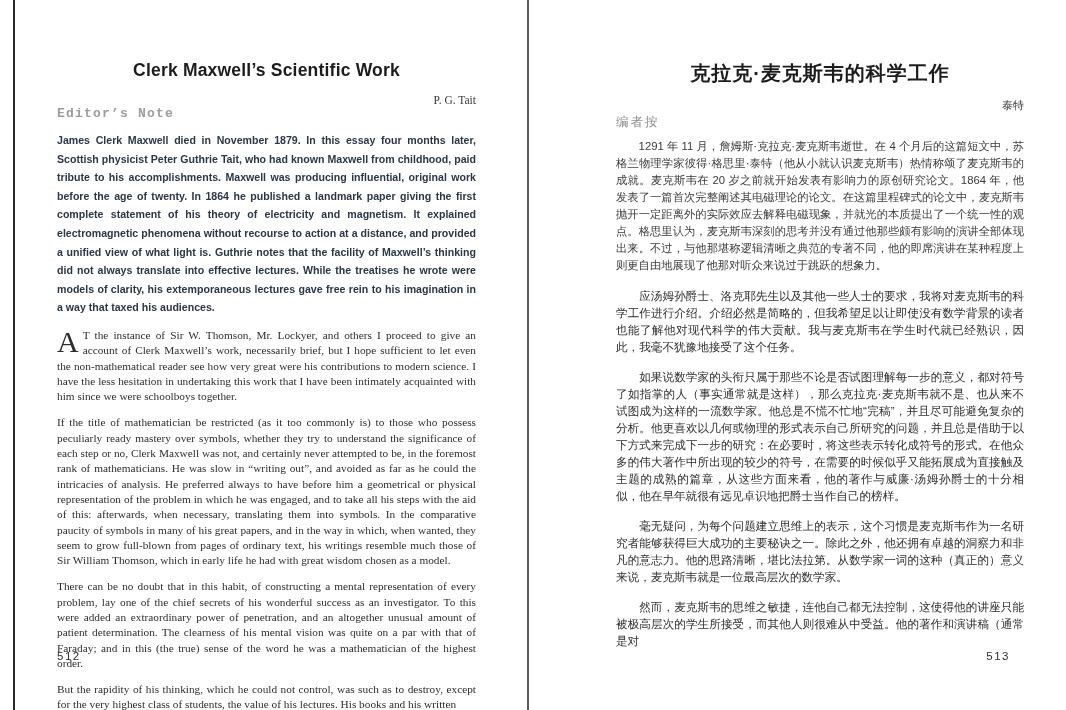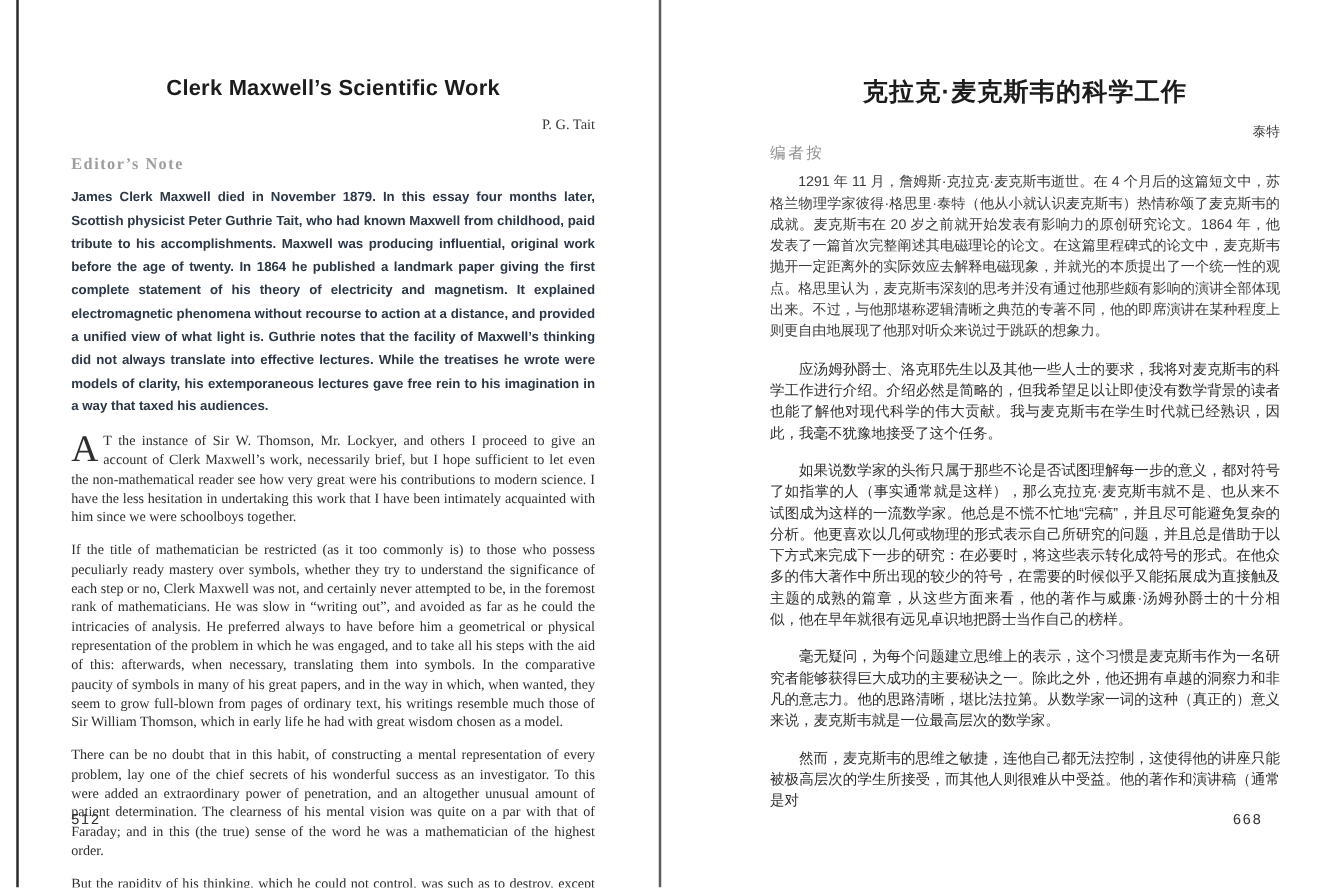--- a/index.html
+++ b/index.html
@@ -46,22 +46,21 @@
     color: #1c1c1c;
   }
   .page-en .author {
     margin-top: 13px;
     font-family: "Liberation Serif", serif;
     font-size: 11.5px;
     text-align: right;
     color: #3a3a3a;
   }
   .page-en .section-heading {
-    margin-top: 17px;
-    font-family: Liberation Serif, serif;
+    font-family: Liberation Mono, monospace;
     font-weight: bold;
     font-size: 13px;
     letter-spacing: 1.2px;
     color: #9d9d9d;
   }
   .page-en .editors-note {
     margin-top: 10px;
     font-family: "Liberation Sans", sans-serif;
     font-weight: bold;
     font-size: 10.6px;
@@ -171,15 +170,15 @@
     <div class="section-heading">编者按</div>
     <p class="editors-note">1291 年 11 月，詹姆斯·克拉克·麦克斯韦逝世。在 4 个月后的这篇短文中，苏格兰物理学家彼得·格思里·泰特（他从小就认识麦克斯韦）热情称颂了麦克斯韦的成就。麦克斯韦在 20 岁之前就开始发表有影响力的原创研究论文。1864 年，他发表了一篇首次完整阐述其电磁理论的论文。在这篇里程碑式的论文中，麦克斯韦抛开一定距离外的实际效应去解释电磁现象，并就光的本质提出了一个统一性的观点。格思里认为，麦克斯韦深刻的思考并没有通过他那些颇有影响的演讲全部体现出来。不过，与他那堪称逻辑清晰之典范的专著不同，他的即席演讲在某种程度上则更自由地展现了他那对听众来说过于跳跃的想象力。</p>
 
     <p class="body-para">应汤姆孙爵士、洛克耶先生以及其他一些人士的要求，我将对麦克斯韦的科学工作进行介绍。介绍必然是简略的，但我希望足以让即使没有数学背景的读者也能了解他对现代科学的伟大贡献。我与麦克斯韦在学生时代就已经熟识，因此，我毫不犹豫地接受了这个任务。</p>
     <p class="body-para">如果说数学家的头衔只属于那些不论是否试图理解每一步的意义，都对符号了如指掌的人（事实通常就是这样），那么克拉克·麦克斯韦就不是、也从来不试图成为这样的一流数学家。他总是不慌不忙地“完稿”，并且尽可能避免复杂的分析。他更喜欢以几何或物理的形式表示自己所研究的问题，并且总是借助于以下方式来完成下一步的研究：在必要时，将这些表示转化成符号的形式。在他众多的伟大著作中所出现的较少的符号，在需要的时候似乎又能拓展成为直接触及主题的成熟的篇章，从这些方面来看，他的著作与威廉·汤姆孙爵士的十分相似，他在早年就很有远见卓识地把爵士当作自己的榜样。</p>
     <p class="body-para">毫无疑问，为每个问题建立思维上的表示，这个习惯是麦克斯韦作为一名研究者能够获得巨大成功的主要秘诀之一。除此之外，他还拥有卓越的洞察力和非凡的意志力。他的思路清晰，堪比法拉第。从数学家一词的这种（真正的）意义来说，麦克斯韦就是一位最高层次的数学家。</p>
     <p class="body-para">然而，麦克斯韦的思维之敏捷，连他自己都无法控制，这使得他的讲座只能被极高层次的学生所接受，而其他人则很难从中受益。他的著作和演讲稿（通常是对</p>
   </div>
 
   <div class="folio folio-left">512</div>
-  <div class="folio folio-right">668</div>
+  <div class="folio folio-right">513</div>
 
 </div>
 
 </body></html>

